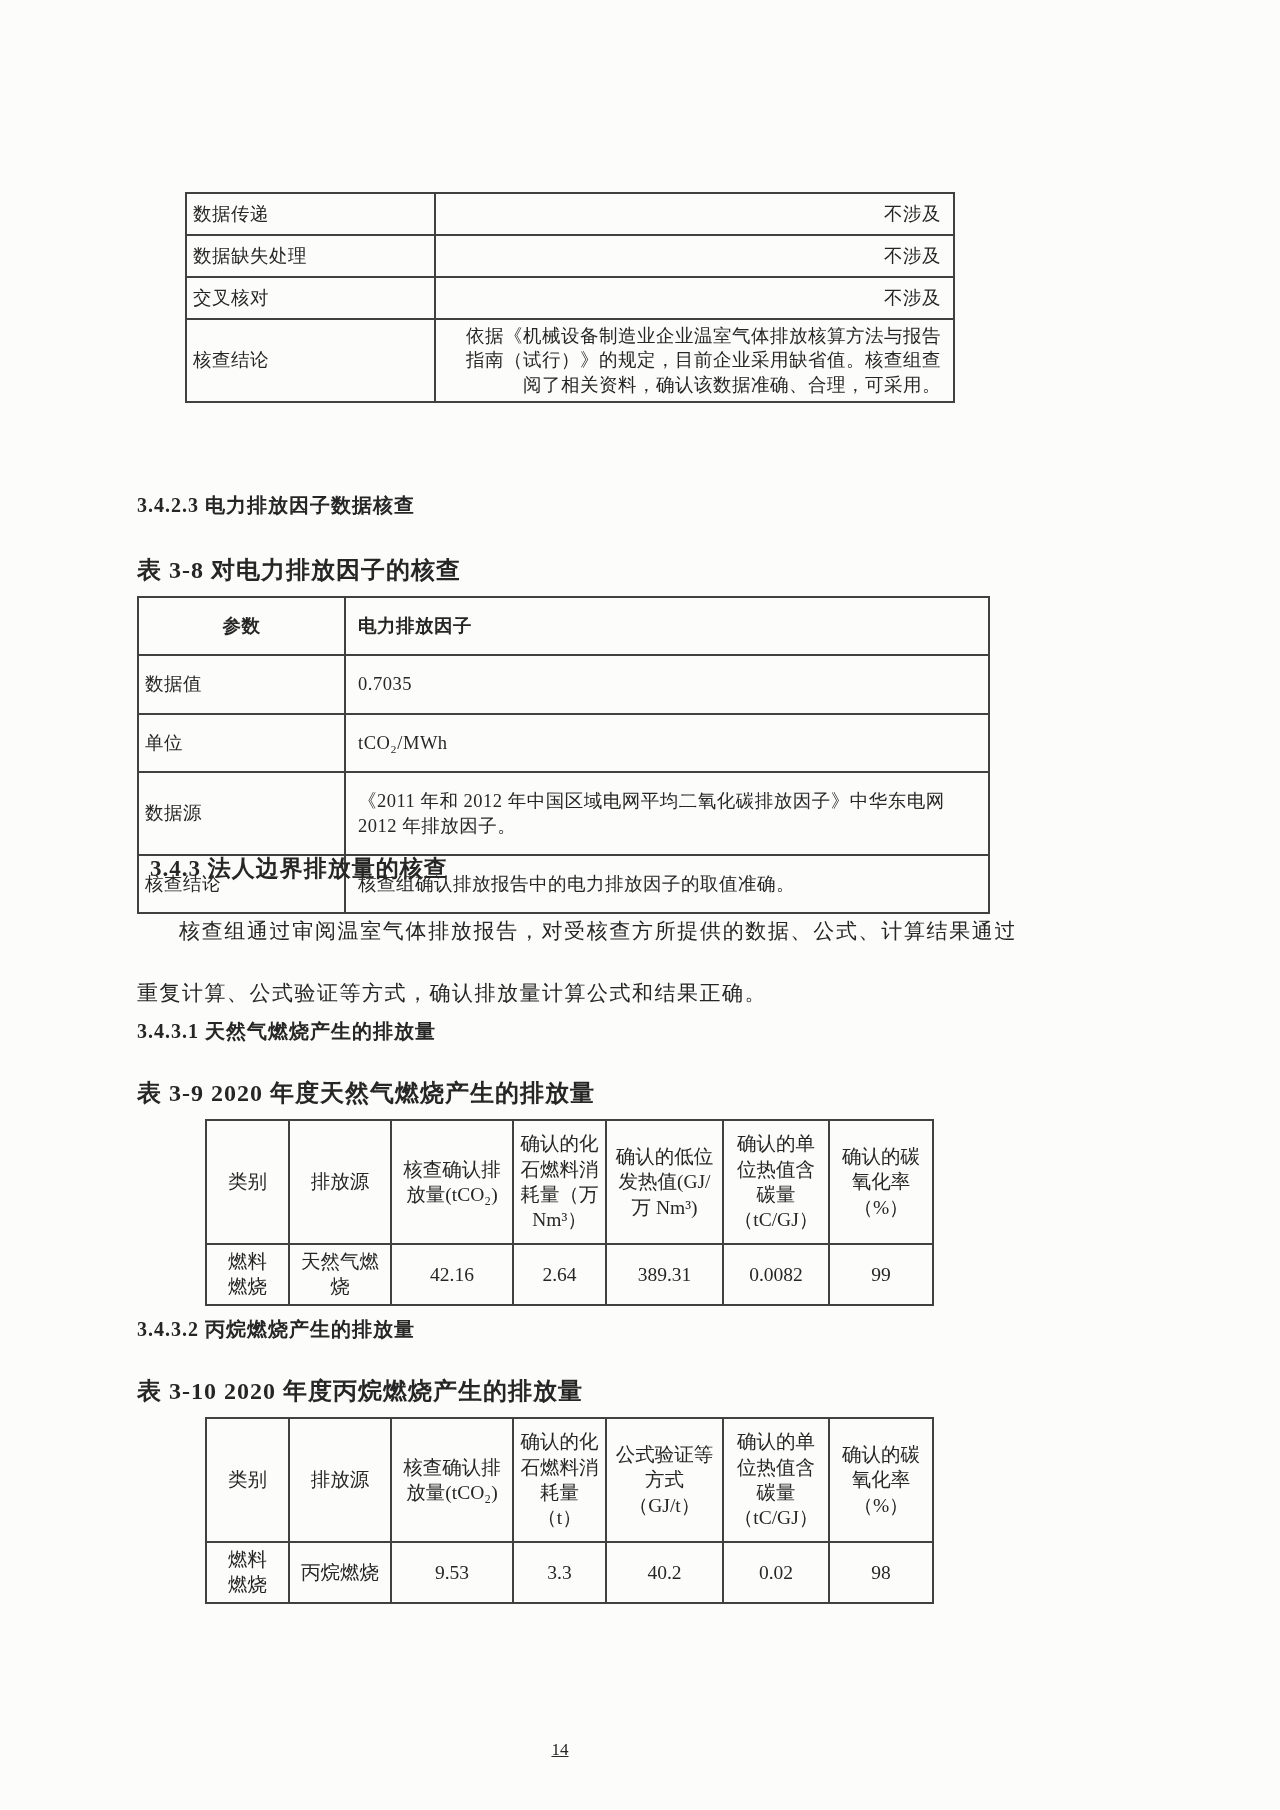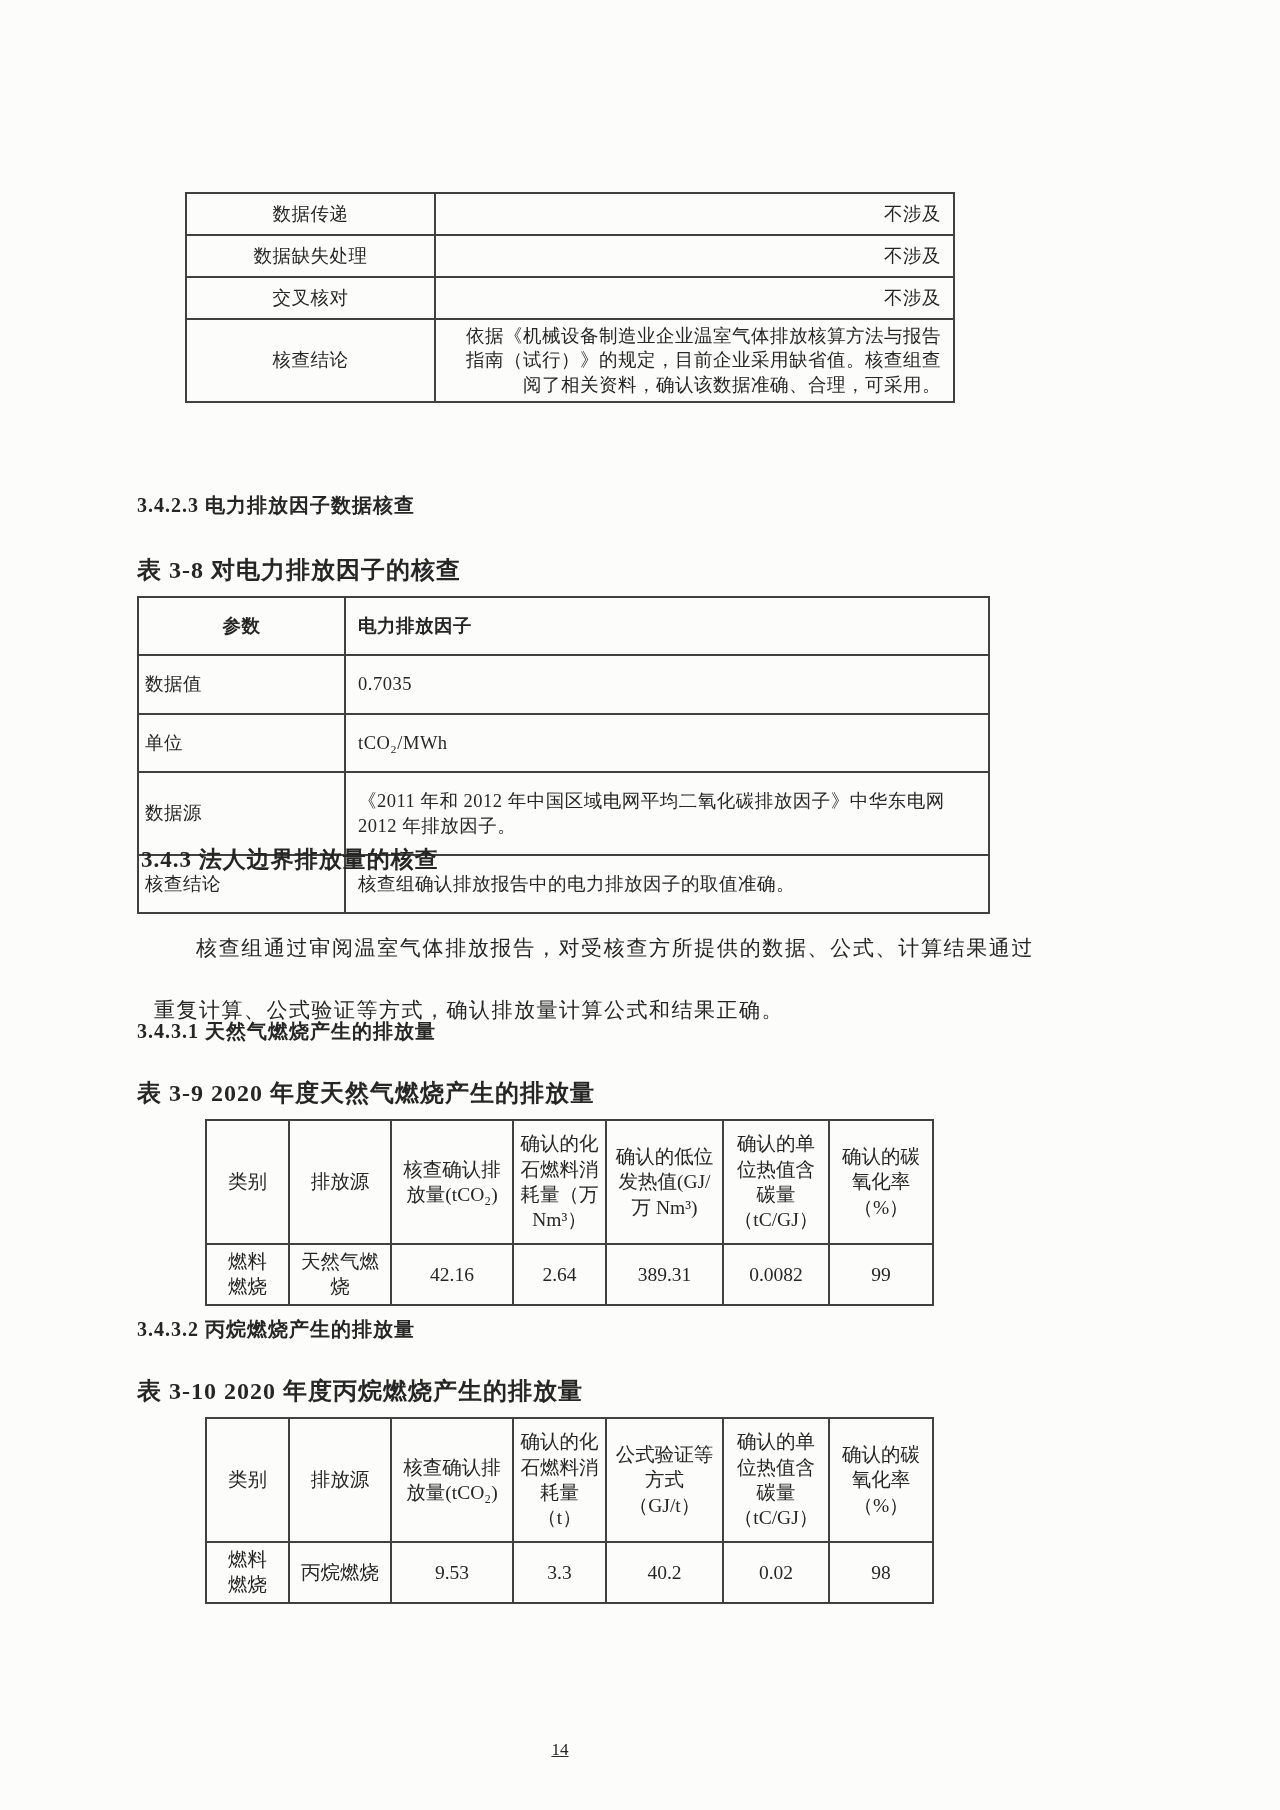--- a/index.html
+++ b/index.html
@@ -9,38 +9,38 @@
     font-family:"Liberation Serif","DejaVu Serif",serif;
     color:#262626;
   }
   .page{position:relative;width:1280px;height:1810px;overflow:hidden;}
 
   table{border-collapse:collapse;table-layout:fixed;}
   td,th{border:2px solid #414141;vertical-align:middle;font-weight:normal;}
 
   
   .cont-table{position:absolute;top:192px;left:185px;width:770px;font-size:18.5px;letter-spacing:0.5px;line-height:1.32;}
-  .cont-table td.lbl{width:235px;text-align:center;padding:4px 6px;height:32px;}
+  .cont-table td.lbl{width:235px;padding:4px 6px;height:32px;}
   .cont-table td.val{text-align:right;padding:4px 12px;}
 
   
   .h-sub{position:absolute;left:137px;margin:0;font-size:20px;font-weight:bold;letter-spacing:1px;}
-  .h-main{position:absolute;left:137px;margin:4px;font-size:23px;font-weight:bold;letter-spacing:1px;}
+  .h-main{position:absolute;left:137px;margin:13px;font-size:23px;font-weight:bold;letter-spacing:1px;}
 
   
   .caption{position:absolute;left:137px;width:853px;text-align:left;font-size:24px;font-weight:bold;letter-spacing:1px;}
 
   
   .t38{position:absolute;top:596px;left:137px;width:853px;font-size:18.5px;letter-spacing:0.5px;line-height:1.32;}
   .t38 td.lbl{width:193px;padding:4px 6px;height:38px;}
   .t38 td.val{text-align:left;padding:16px 12px;}
   .t38 .hdr{font-weight:bold;text-align:center;}
 
   
-  .para{position:absolute;top:900px;left:137px;width:880px;margin:17px;
+  .para{position:absolute;top:900px;left:137px;width:880px;margin:0;
         font-size:21px;letter-spacing:1.5px;line-height:62px;text-indent:2em;text-align:justify;}
 
   
   .grid{position:absolute;left:205px;width:727px;font-size:19.5px;line-height:1.3;text-align:center;}
   .grid th,.grid td{padding:4px 6px;}
   .grid th.c1,.grid td.c1{padding:4px 16px;}
   .grid tr.hrow{height:124px;}
   .grid tr.drow{height:56px;}
   .t39{top:1119px;}
   .t310{top:1417px;}

